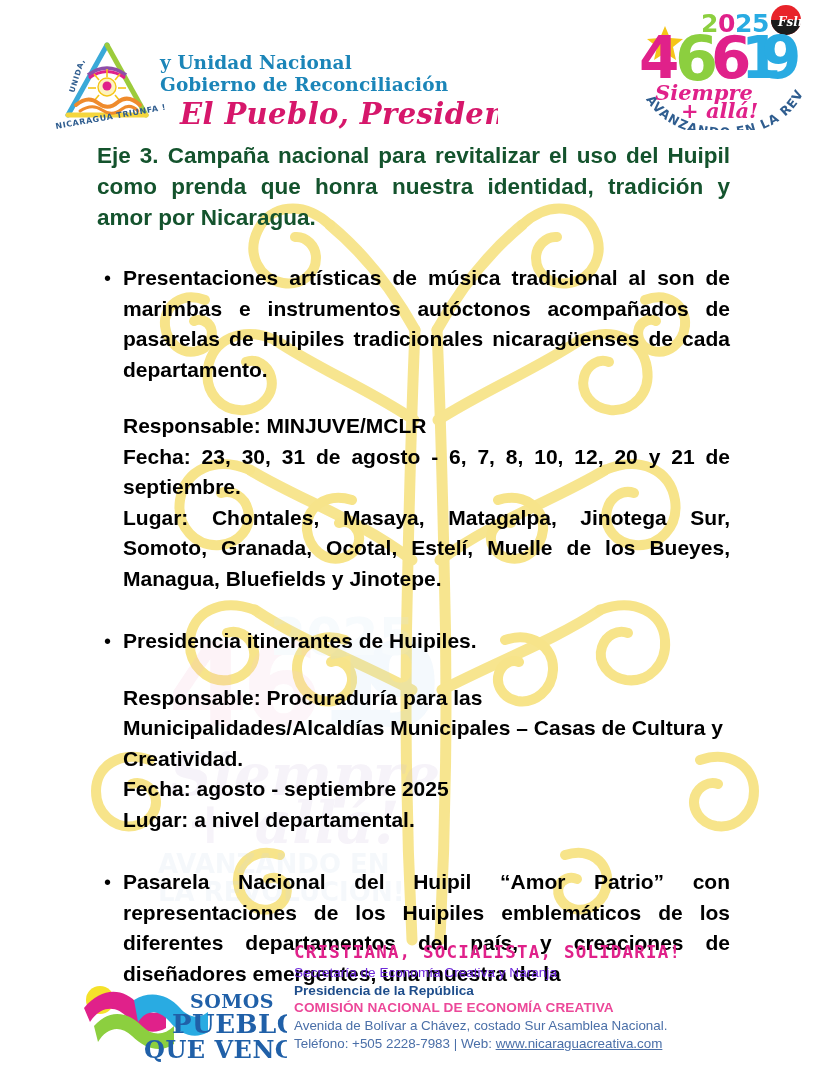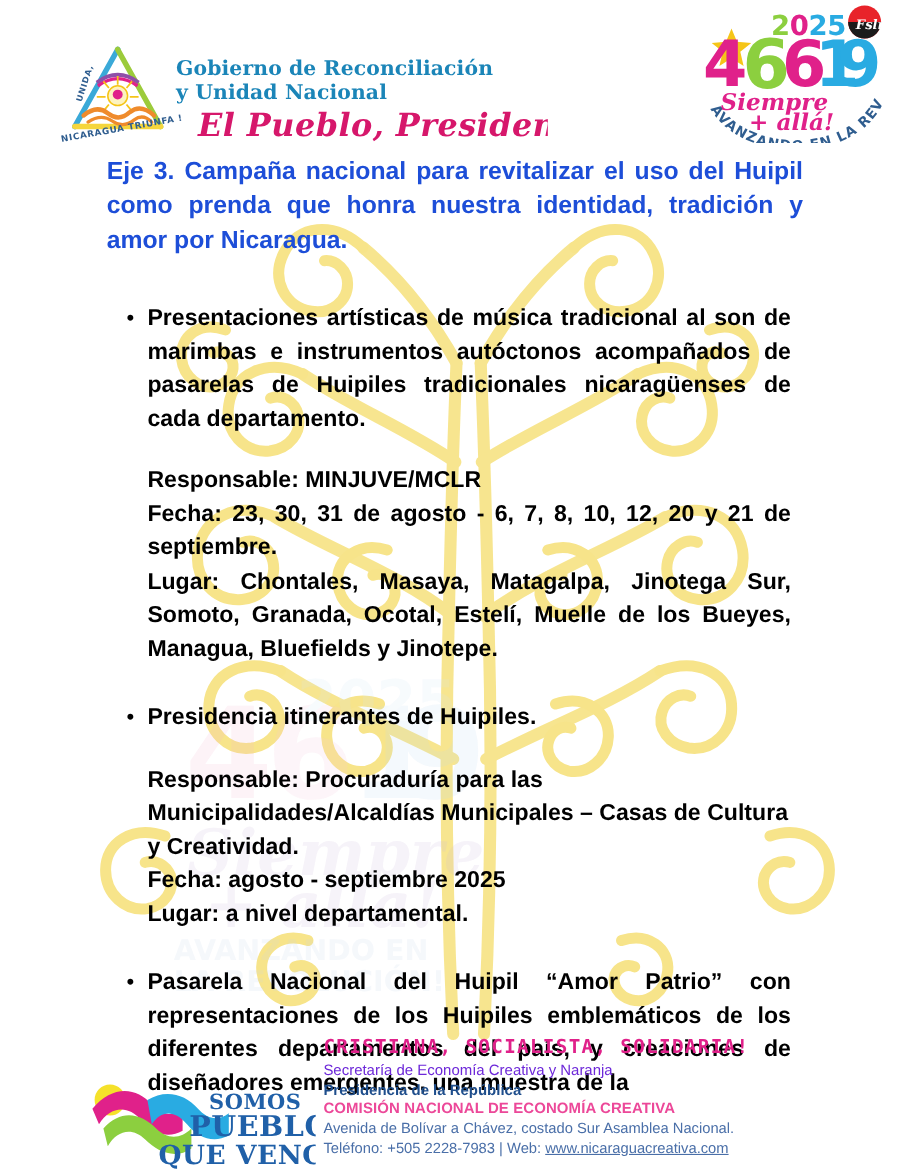--- a/index.html
+++ b/index.html
@@ -87,32 +87,32 @@
   .content {
     position: absolute;
     left: 0;
     top: 140px;
     width: 825px;
     z-index: 2;
   }
   .eje-title {
     margin: 0;
     padding: 0 95px 0 97px;
-    color: #1d4ed8;
+    color: #14532d;
     font-family: "Liberation Sans", sans-serif;
     font-weight: bold;
     font-size: 22.5px;
     line-height: 31px;
     text-align: justify;
     text-align-last: left;
   }
 
   ul.bullets {
     list-style: none;
-    margin: 11px;
+    margin: 0;
     padding: 0;
   }
   li.bullet {
     position: relative;
     margin: 0;
     padding: 0 95px 0 123px;
     color: #000000;
   }
   li.bullet::before {
     content: "\2022";
@@ -296,22 +296,22 @@
       <circle cx="57" cy="53" r="4.5" fill="#e0218a"></circle>
 
       <path d="M26 72 Q38 62 48 70 Q58 78 68 69 Q78 61 90 72" stroke="#ef8b2c" stroke-width="4" fill="none" stroke-linecap="round"></path>
       <path d="M30 78 Q42 70 52 77 Q62 84 72 76 Q80 70 88 78" stroke="#ef8b2c" stroke-width="3" fill="none" stroke-linecap="round"></path>
 
       <text x="24" y="60" fill="#2f5d8f" font-family="DejaVu Sans, sans-serif" font-weight="bold" font-size="7.5" transform="rotate(-72 24 60)" letter-spacing="0.8">UNIDA,</text>
       <text x="6" y="96" fill="#2f5d8f" font-family="DejaVu Sans, sans-serif" font-weight="bold" font-size="8" transform="rotate(-10 6 96)" letter-spacing="0.6">NICARAGUA TRIUNFA !</text>
     </svg>
 
     <div class="gov-text">
+      <div class="gov-line">y Unidad Nacional</div>
       <div class="gov-line">Gobierno de Reconciliación</div>
-      <div class="gov-line">y Unidad Nacional</div>
     </div>
 
     <svg class="slogan-script" viewBox="0 0 320 42" xmlns="http://www.w3.org/2000/svg">
       <text id="slogan-svg-text" x="2" y="31" fill="#d6176b" font-family="DejaVu Serif, serif" font-style="italic" font-weight="bold" font-size="29" letter-spacing="0.4">El Pueblo, Presidente!</text>
     </svg>
 
     <svg class="logo4619" viewBox="0 0 190 126" xmlns="http://www.w3.org/2000/svg">
 
       <g>
         <circle cx="159" cy="16" r="15" fill="#e8232a"></circle>

